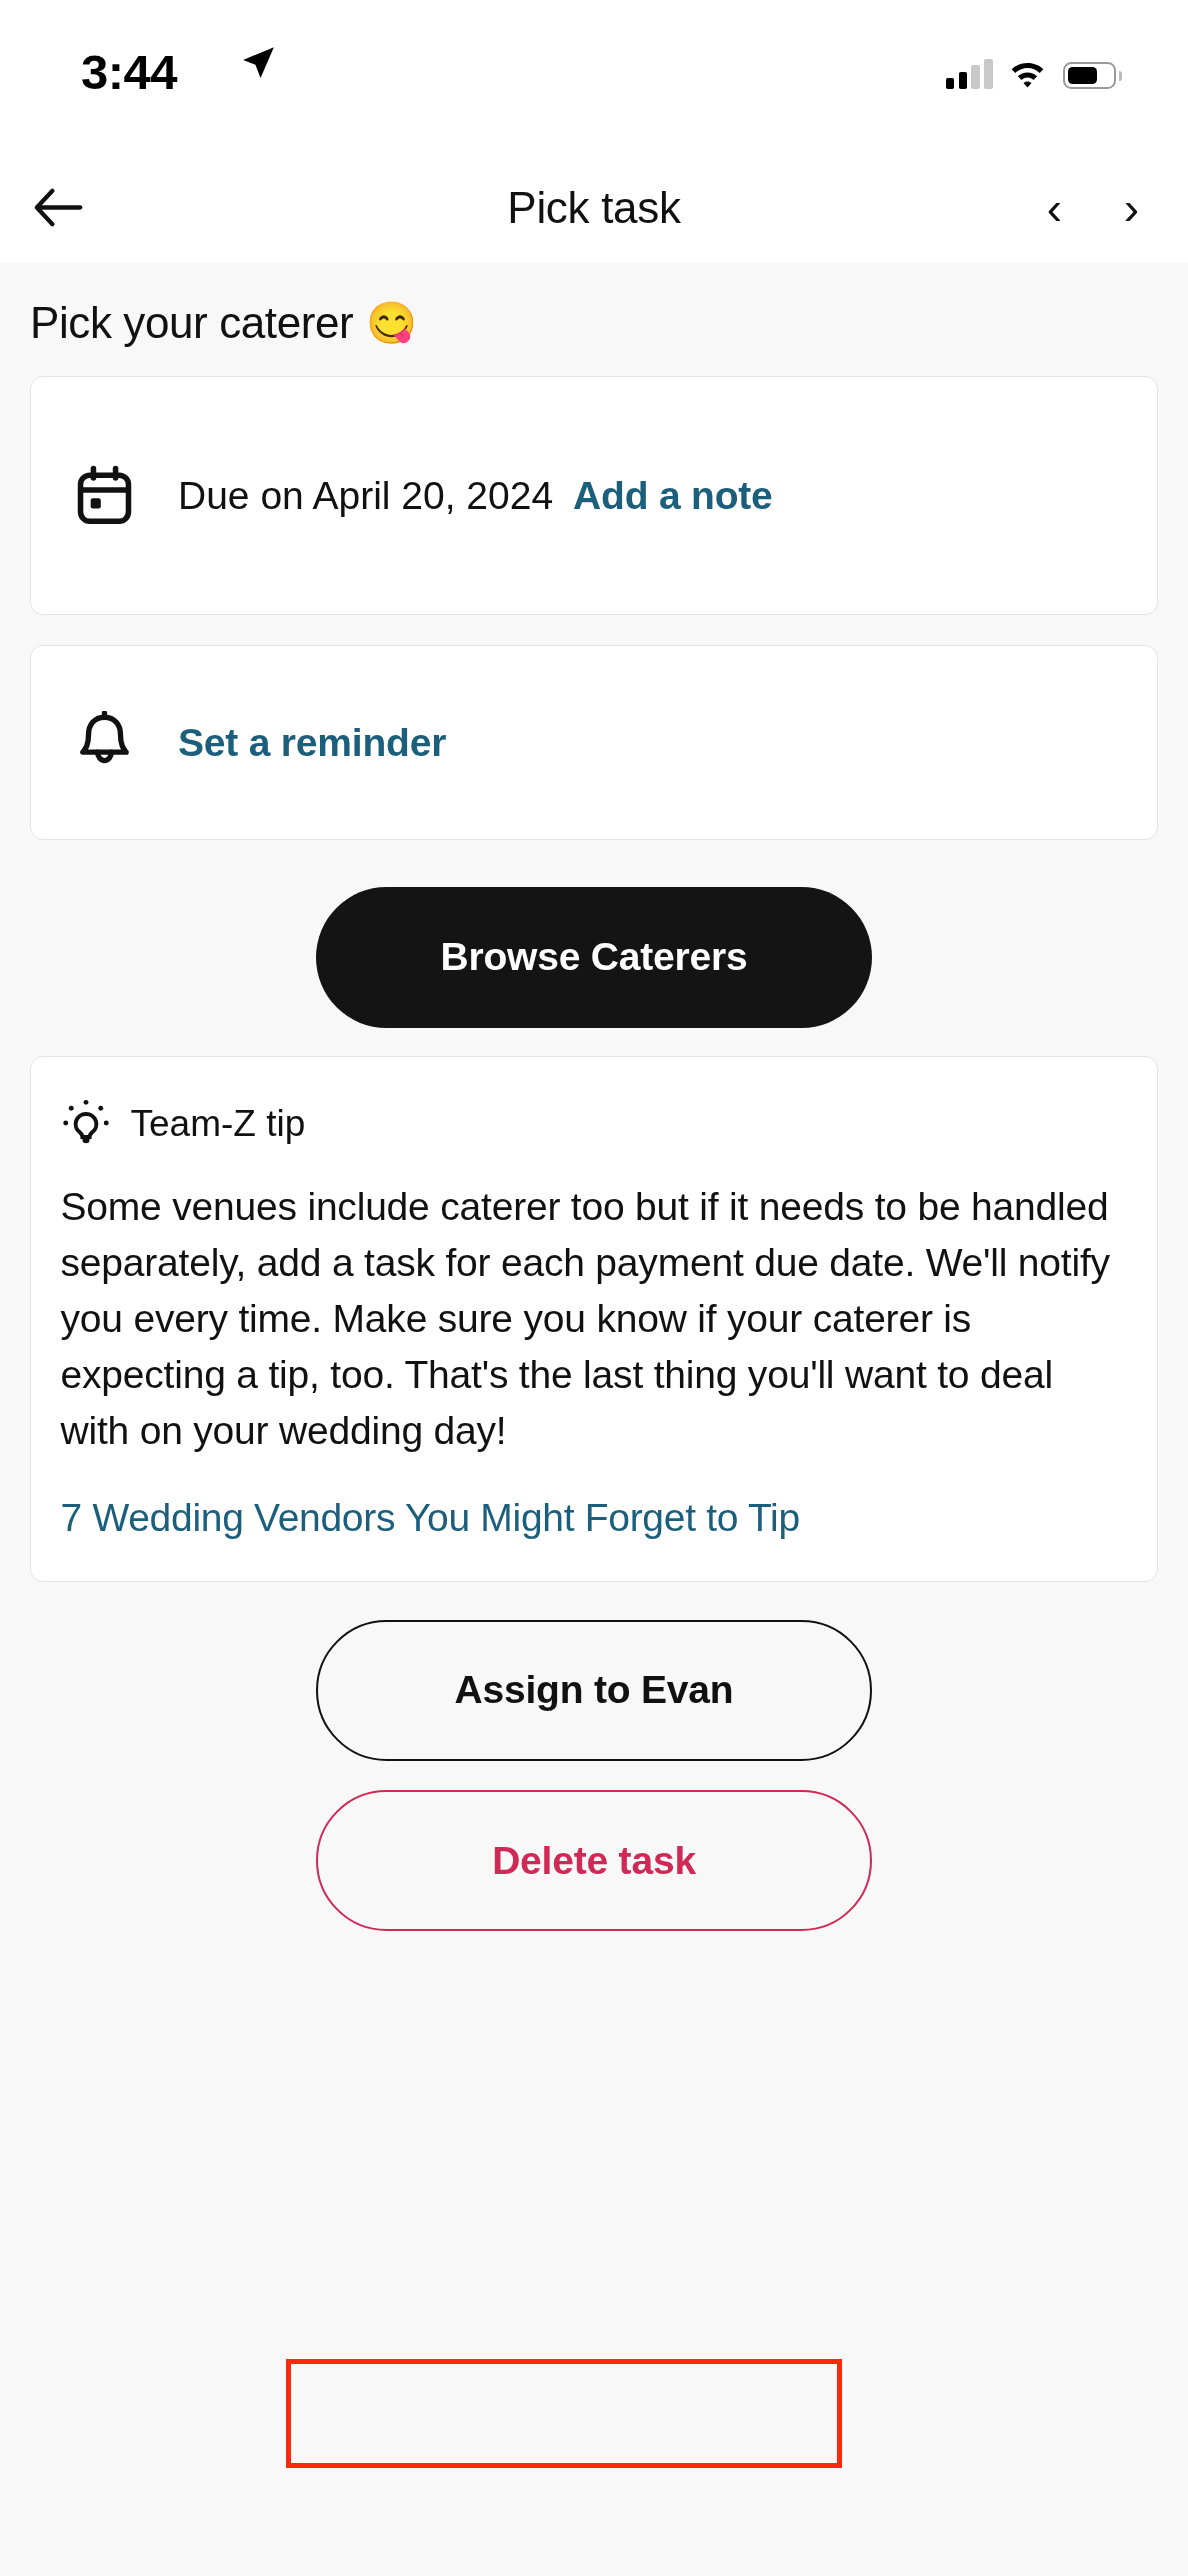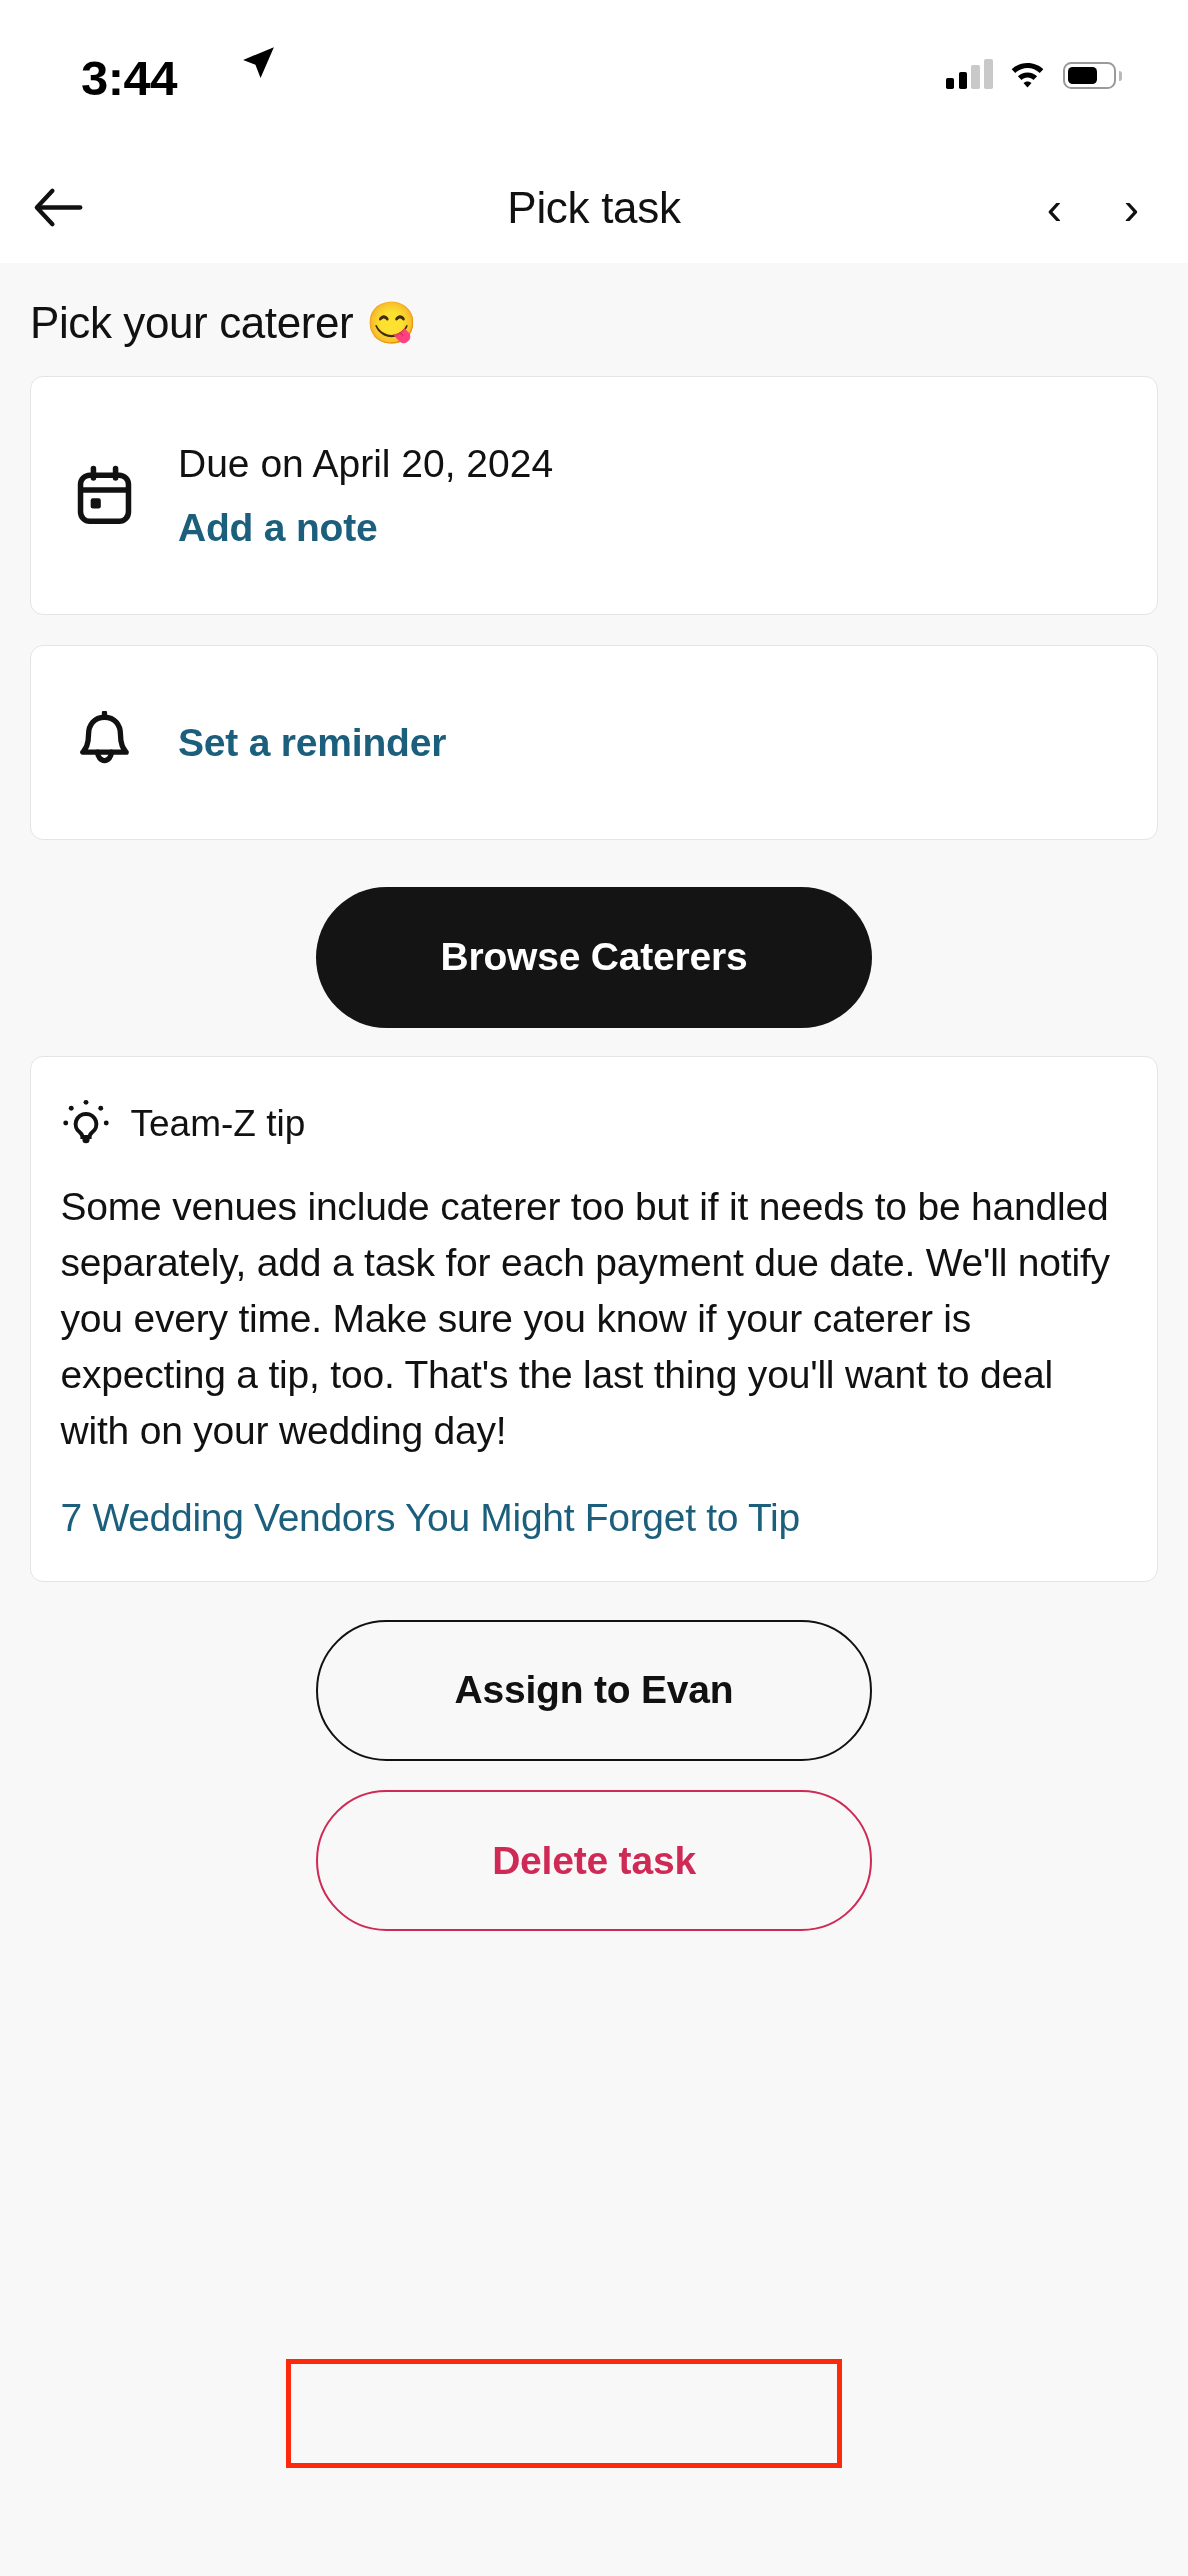--- a/index.html
+++ b/index.html
@@ -18,21 +18,21 @@
   }
 
   
   .statusbar {
     position:relative;
     height:152px;
     background:#ffffff;
     flex:0 0 auto;
   }
   .sb-time {
-    position:absolute; left:81px; top:50px;
+    position:absolute; left:81px; top:44px;
     font-size:49px; font-weight:600; color:#000;
     letter-spacing:-0.5px;
   }
   .sb-loc {
     position:absolute; left:238px; top:42px;
     width:41px; height:41px;
   }
   .sb-right {
     position:absolute; right:72px; top:48px;
     display:flex; align-items:flex-end; gap:14.7px; height:41px;
@@ -108,21 +108,21 @@
 
   .row-due {
     display:flex; align-items:center;
     padding:41px 0 41px 0;
     min-height:237px;
   }
   .row-due .ico {
     width:147px; flex:0 0 147px;
     display:flex; align-items:center; justify-content:center;
   }
-  .due-text { display:flex; flex-direction:column; gap:20px; }
+  .due-text { display:flex; flex-direction:row; gap:20px; }
   .due-date { font-size:39px; color:#111; }
   .link-blue {
     font-size:39px; color:#1b5f7d; font-weight:700;
     letter-spacing:-0.2px;
   }
 
   .row-remind {
     display:flex; align-items:center;
     height:193px;
   }

